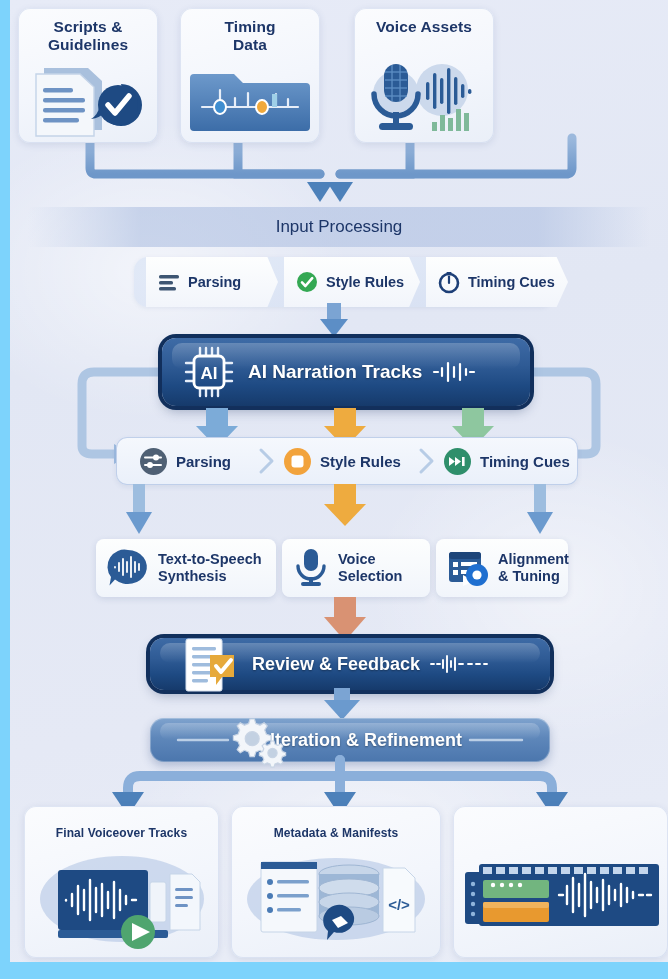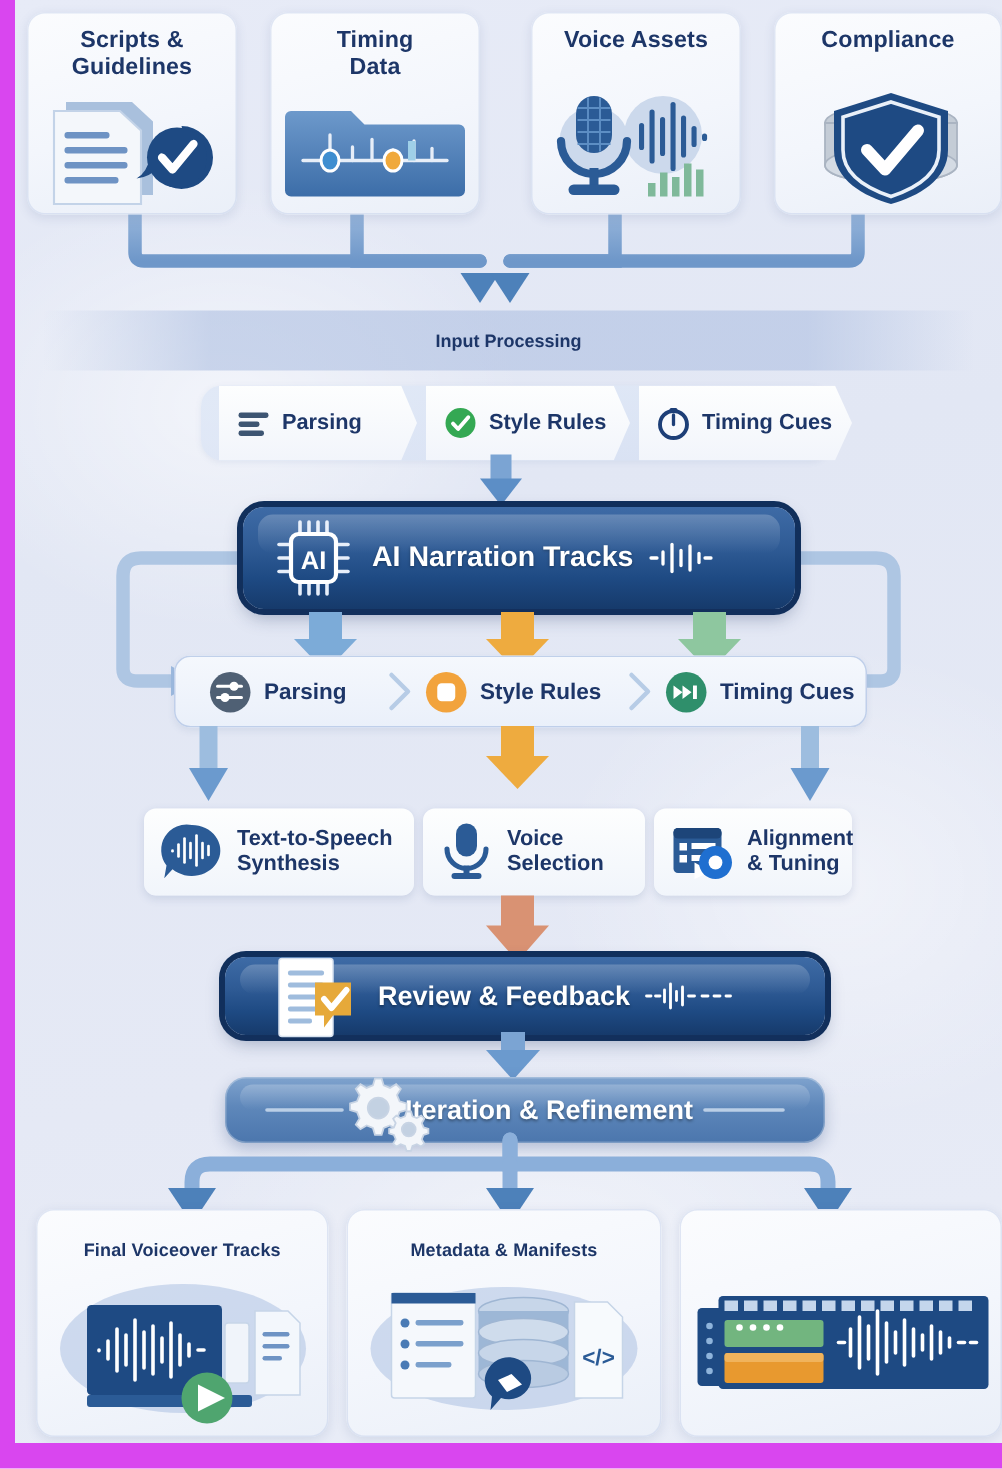--- a/index.html
+++ b/index.html
@@ -1,17 +1,17 @@
 <!DOCTYPE html>
 <html><head>
 <meta charset="utf-8">
 <style>
   html,body{margin:0;padding:0;background:#ffffff;}
   body{font-family:"Liberation Sans","DejaVu Sans",sans-serif;}
-  #page{position:relative;width:668px;height:979px;overflow:hidden;background:#d946ef;}
+  #page{position:relative;width:668px;height:979px;overflow:hidden;background:#7dd3fc;}
 
   
   #canvas{position:absolute;left:10px;top:0;width:658px;height:962px;
     background:linear-gradient(170deg,#e7ebf7 0%,#e2e7f4 35%,#e5e9f5 70%,#e9edf7 100%);
     overflow:hidden;}
 
   
   .wash{position:absolute;pointer-events:none;}
   .wash.w1{left:-60px;top:120px;width:400px;height:300px;border-radius:50%;
     background:radial-gradient(closest-side,rgba(255,255,255,.55),rgba(255,255,255,0));}
@@ -35,21 +35,21 @@
   
   svg{display:block;overflow:visible;}
 
   
   .conn{position:absolute;}
 
   
   .band{position:absolute;left:18px;width:622px;height:40px;border-radius:3px;
     background:linear-gradient(90deg,rgba(190,205,232,.0),rgba(176,193,226,.62) 18%,rgba(176,193,226,.62) 82%,rgba(190,205,232,0));
     display:flex;align-items:center;justify-content:center;}
-  .band span{color:#1d3668;font-size:12px;font-weight:700;text-align:center;}
+  .band span{color:#1d3668;font-size:17px;font-weight:400;text-align:center;}
 
   
   .striprow{position:absolute;}
   .striprow.glow{border-radius:14px;
     background:linear-gradient(180deg,rgba(222,231,246,.85),rgba(210,222,243,.55));
     box-shadow:0 1px 4px rgba(80,105,160,.10);}
   .chip{position:absolute;top:0;height:100%;
     background:linear-gradient(180deg,#fdfefe,#f2f5fb);
     box-shadow:0 2px 5px rgba(60,85,140,.16);
     display:flex;align-items:center;gap:8px;padding-left:12px;box-sizing:border-box;
@@ -200,35 +200,20 @@
           <rect x="78" y="62" width="5" height="9"></rect>
               <rect x="86" y="55" width="5" height="16"></rect>
           <rect x="94" y="58" width="5" height="13"></rect>
               <rect x="102" y="49" width="5" height="22"></rect>
           <rect x="110" y="53" width="5" height="18"></rect>
         </g>
       </svg>
     </div>
   </div>
 
-  <div class="card topcard" style="left:506px;width:152px;">
-    <div class="ttl" style="white-space:pre-line;">Compliance</div>
-    <div class="art">
-      <svg viewBox="0 0 152 78" width="152" height="78">
-        <g fill="#c4ccd6" stroke="#aab4c2" stroke-width="1.2">
-          <ellipse cx="78" cy="22" rx="44" ry="12"></ellipse>
-          <path d="M34 22 v28 a44 12 0 0 0 88 0 v-28 z"></path>
-          <ellipse cx="78" cy="50" rx="44" ry="12" fill="#d4dbe4"></ellipse>
-        </g>
-        <path d="M78 2 L116 14 v26 c0 20 -20 31 -38 36 c-18 -5 -38 -16 -38 -36 V14 z" fill="#1e4a83"></path>
-        <path d="M78 8 L110 18 v22 c0 17 -17 26 -32 31 c-15 -5 -32 -14 -32 -31 V18 z" fill="none" stroke="#e9f0f9" stroke-width="2.4"></path>
-        <path d="M62 40 l12 13 l22 -26" fill="none" stroke="#ffffff" stroke-width="8" stroke-linecap="round" stroke-linejoin="round"></path>
-      </svg>
-    </div>
-  </div>
 
   <div class="band" style="top:207px;">
     <span>Input Processing</span>
   </div>
 
   <div class="striprow glow" style="left:124px;top:257px;width:420px;height:50px;">
     <div class="chip" style="left:12px;width:132px;clip-path:polygon(0 0,92% 0,100% 50%,92% 100%,0 100%);">
       <svg width="22" height="22" viewBox="0 0 22 22">
         <g fill="#3d5572">
               <rect x="1" y="4" width="20" height="3.6" rx="1.6"></rect>

